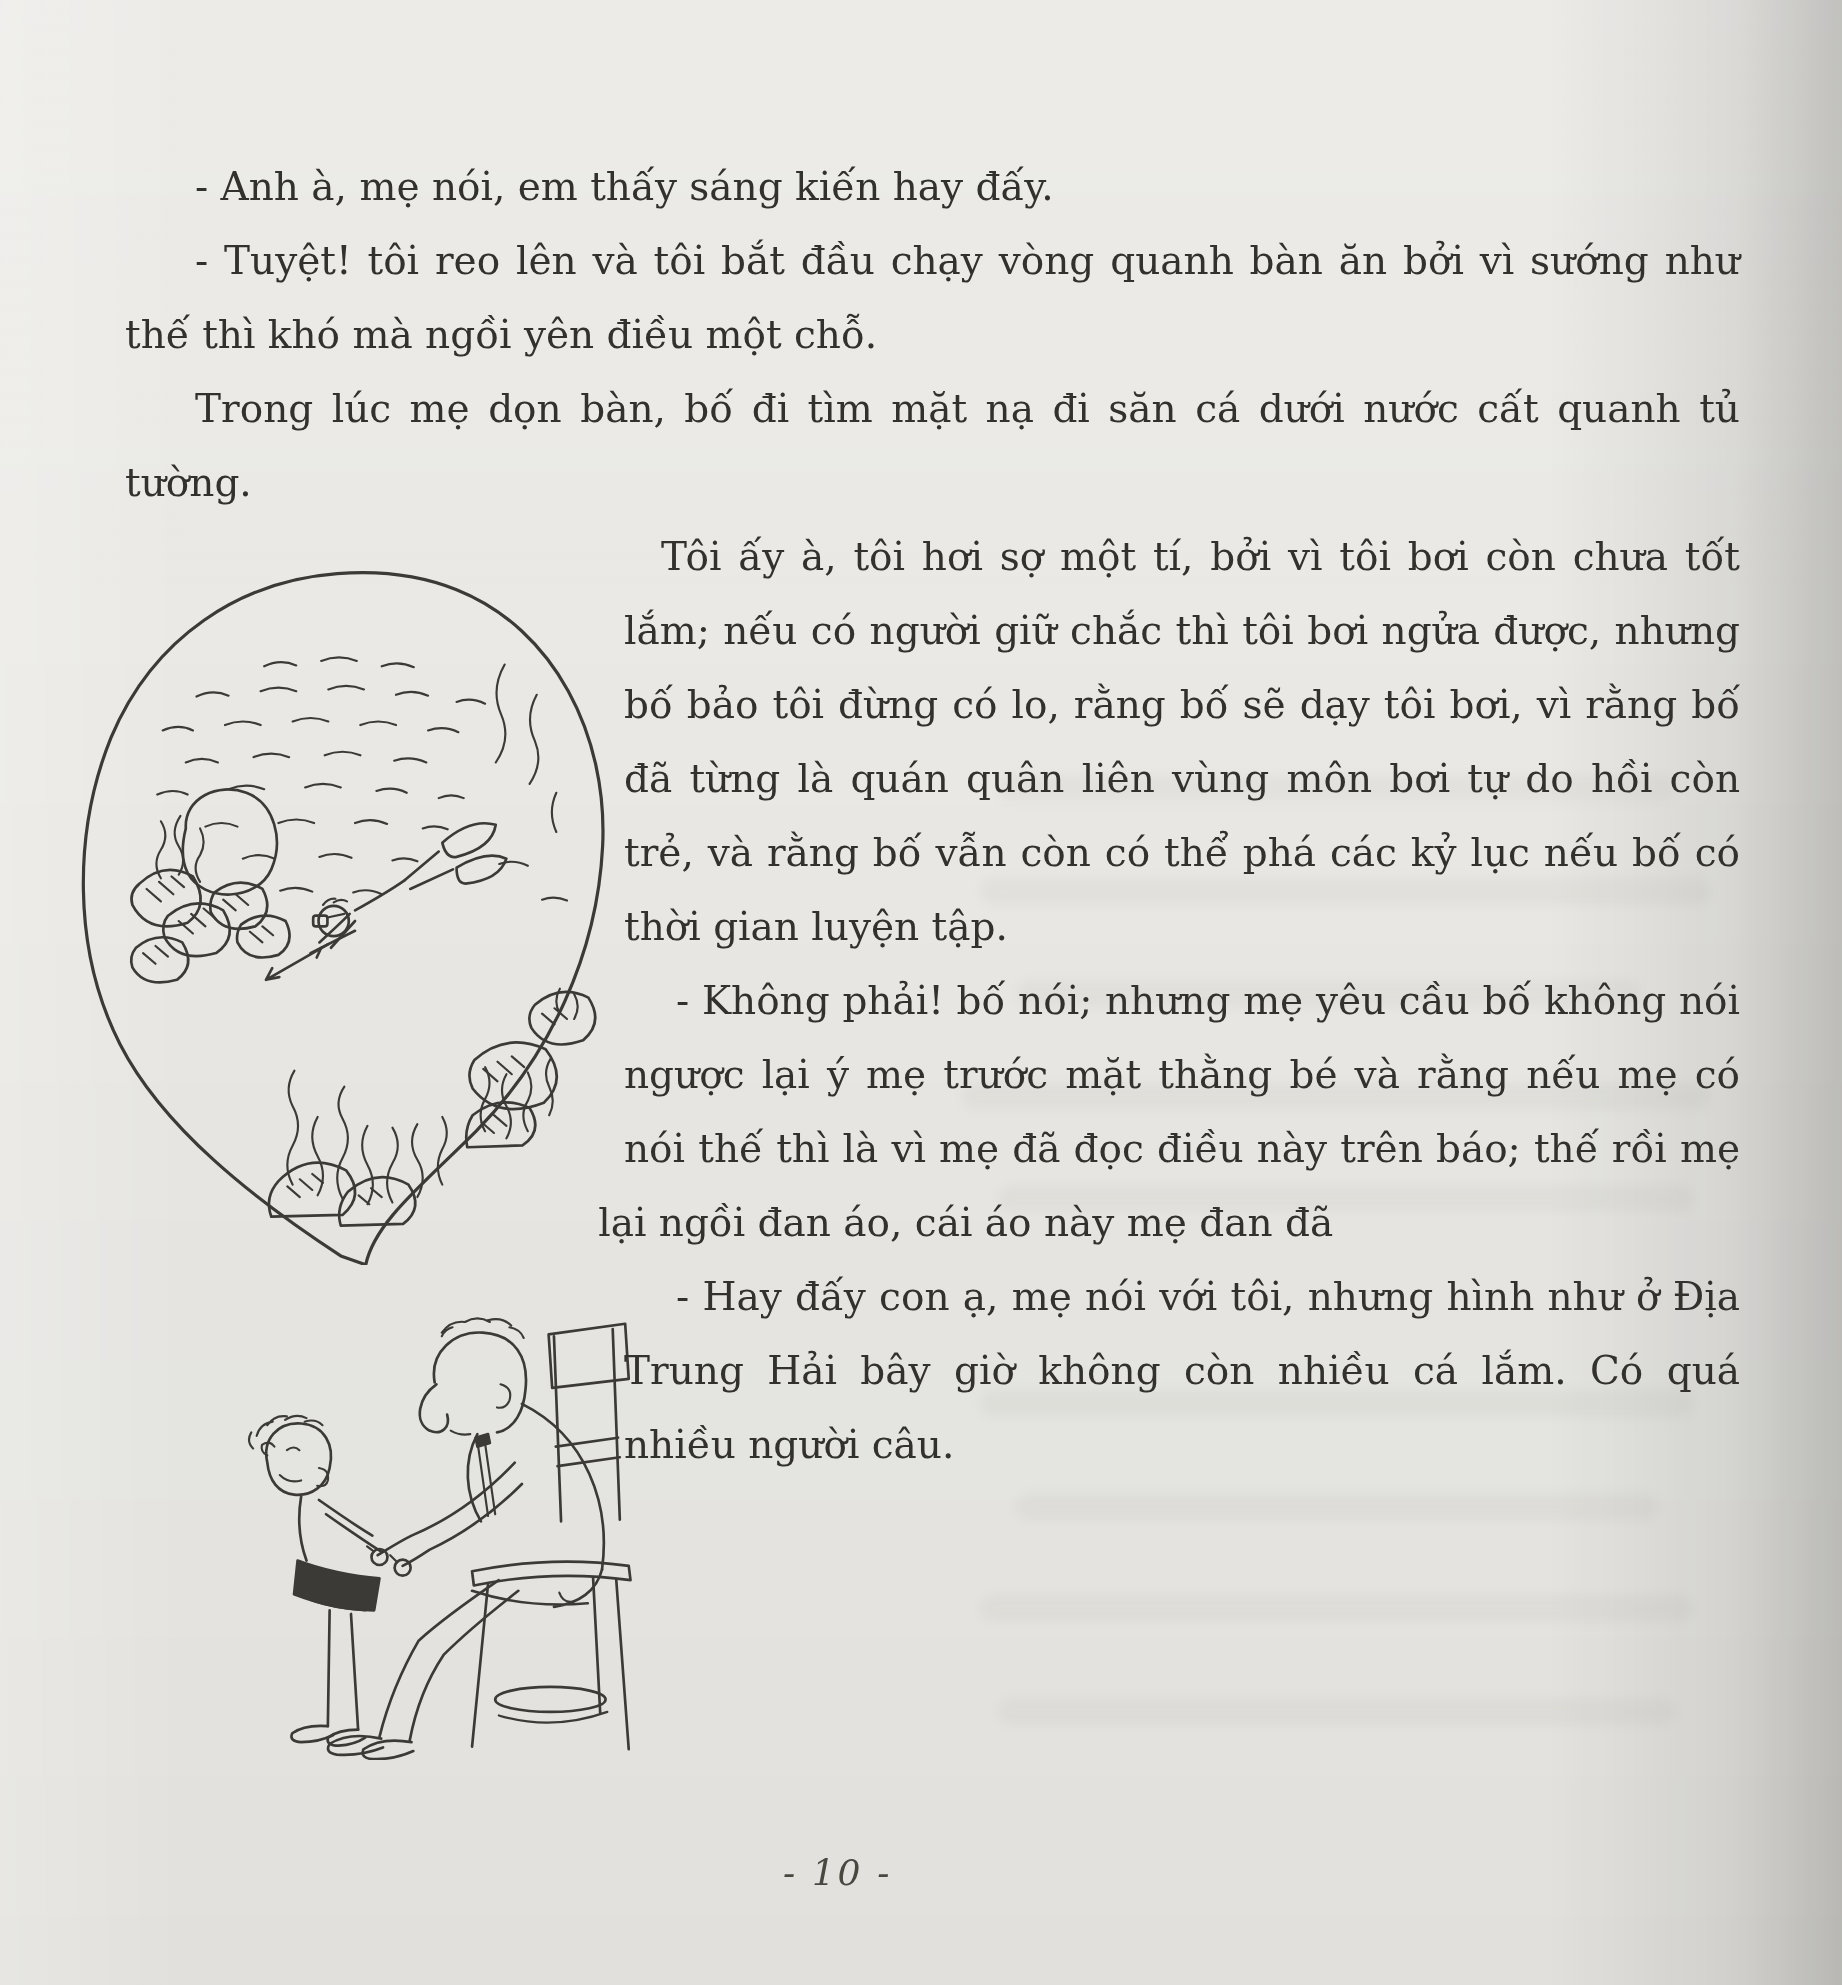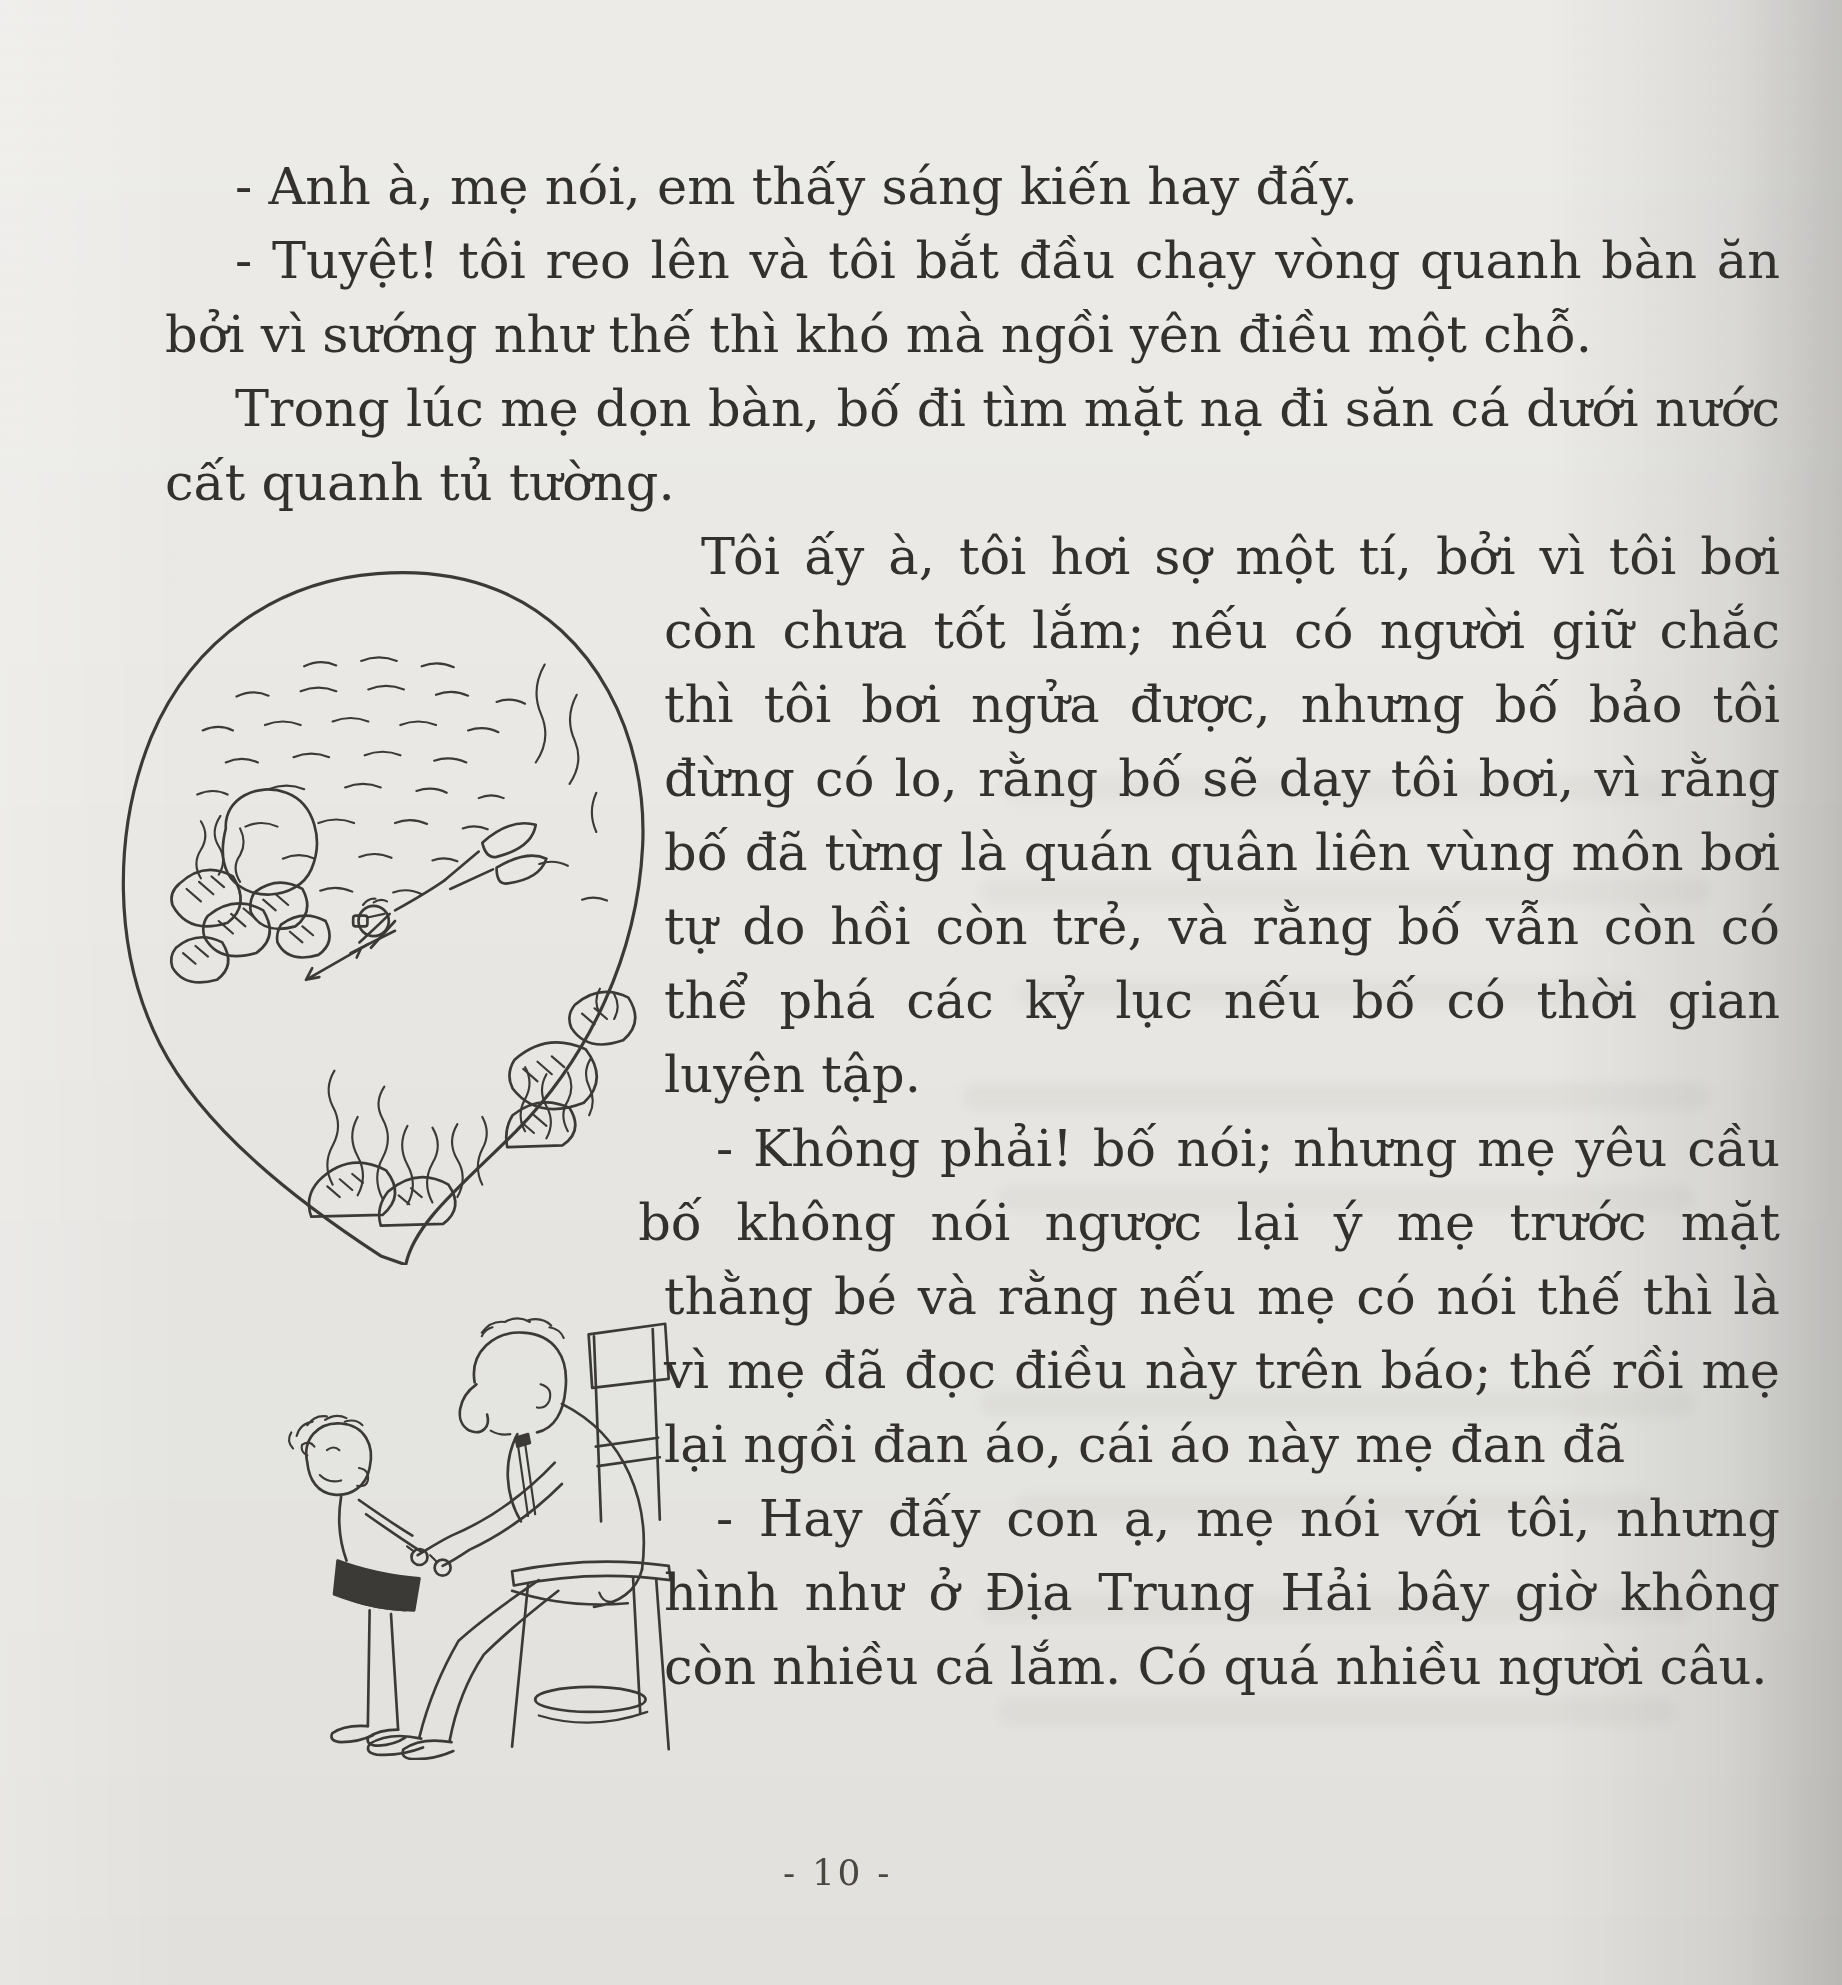--- a/index.html
+++ b/index.html
@@ -6,39 +6,39 @@
   body{
     width:1843px;height:1985px;position:relative;overflow:hidden;
     background:
       linear-gradient(90deg, rgba(255,255,255,0.20) 0%, rgba(255,255,255,0) 10%, rgba(0,0,0,0) 84%, rgba(0,0,0,0.07) 94%, rgba(0,0,0,0.18) 100%),
       linear-gradient(180deg, rgba(255,255,255,0.10) 0%, rgba(0,0,0,0) 30%, rgba(0,0,0,0.04) 100%),
       #eae9e5;
     font-family:"DejaVu Serif","Liberation Serif",serif;
   }
   .content{
     position:absolute;left:125px;top:150px;width:1615px;
-    font-size:51px;line-height:74px;color:#33312d;text-align:justify;margin-left:40px;
+    font-size:39px;line-height:74px;color:#33312d;text-align:justify;
   }
   p.para{margin:0;text-indent:70px;}
   .flow p.para{text-indent:52px;}
   figure.illu-float{
     float:left;margin:0 0 0 -71px;padding:0;width:570px;height:1265px;
     shape-outside:polygon(0px 0px, 383px 0px, 495px 110px, 565px 267px, 570px 419px,
       513px 588px, 421px 702px, 330px 759px, 428px 795px, 522px 836px, 570px 889px,
       570px 1265px, 0px 1265px);
     shape-margin:18px;
   }
   .bubble-svg{display:block;margin-top:41px;}
   .figures-svg{display:block;margin-left:151px;margin-top:32px;}
   .st{fill:none;stroke:#3b3a36;stroke-width:3;stroke-linecap:round;stroke-linejoin:round;}
   .st-outline{stroke-width:3.6;}
   .st-thin{stroke-width:2.4;}
   .footer{
     position:absolute;left:0;top:1852px;width:1675px;text-align:center;
-    font-size:36px;color:#49473f;letter-spacing:2.7px;
+    font-size:36px;color:#49473f;letter-spacing:2.7px;font-style:italic;
   }
   .ghost{position:absolute;height:27px;border-radius:13.4px;background:#6b6960;opacity:0.05;filter:blur(5.3px);}
 </style>
 </head>
 <body>
 
 <div class="ghost" style="left:998px;top:775px;width:677px;"></div>
 <div class="ghost" style="left:980px;top:878px;width:731px;"></div>
 <div class="ghost" style="left:1016px;top:980px;width:624px;"></div>
 <div class="ghost" style="left:962px;top:1083px;width:749px;"></div>

